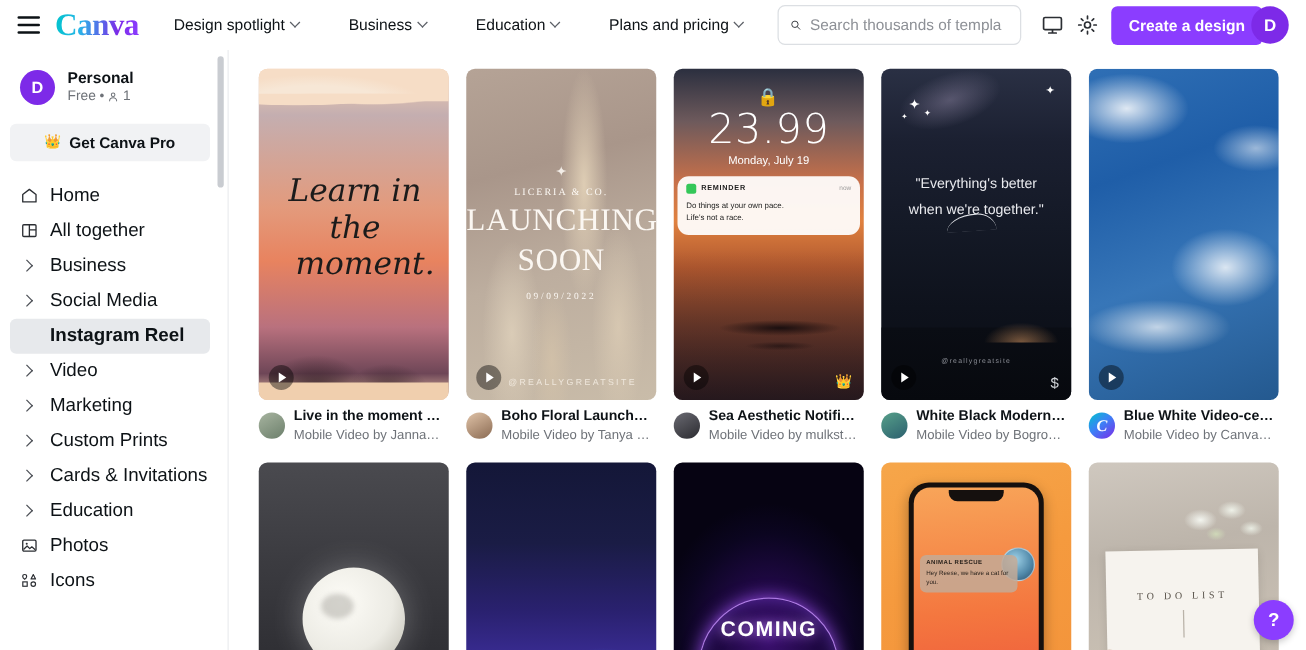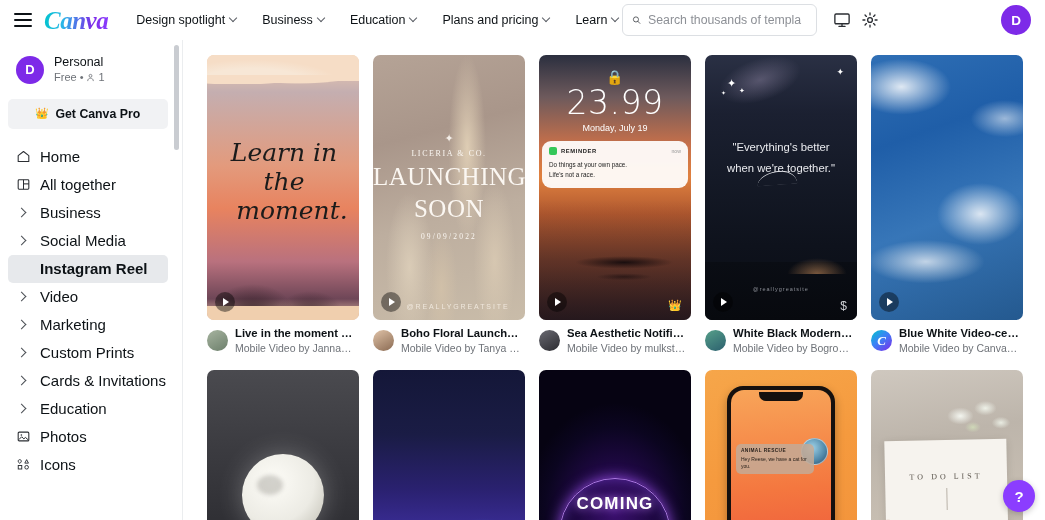--- a/index.html
+++ b/index.html
@@ -22,35 +22,34 @@
   .hamburger {
     width: 18px; height: 14px;
     margin-left: 14px; margin-right: 12px;
     display: flex; flex-direction: column; justify-content: space-between;
     cursor: pointer;
   }
   .hamburger span { display: block; height: 1.6px; background: #0d1216; border-radius: 1px; }
 
   .brand {
     font-family: "Liberation Serif", serif;
-    font-style: italic;
     font-weight: bold;
     font-size: 25px;
     letter-spacing: -0.5px;
     background: linear-gradient(95deg, #00c4cc 0%, #29b6e8 30%, #7d2ae8 75%, #8b3dff 100%);
     -webkit-background-clip: text;
     background-clip: text;
     color: transparent;
     -webkit-text-fill-color: transparent;
     margin-right: 18px;
     cursor: pointer;
     line-height: 1;
   }
 
-  .navitems { display: flex; align-items: center; gap: 4px; }
+  .navitems { display: flex; align-items: center; gap: 18px; }
   .navitem {
     font-size: 12.5px;
     color: #0d1216;
     padding: 7px 10px;
     border-radius: 4px;
     cursor: pointer;
     display: flex; align-items: center; gap: 5px;
     white-space: nowrap;
   }
   .chev { width: 8px; height: 8px; position: relative; top: -1px; }
@@ -131,21 +130,21 @@
     display: flex; align-items: center; gap: 10px;
     padding: 14px 12px 10px 16px;
     cursor: pointer;
   }
   .acct-av {
     width: 28px; height: 28px; border-radius: 50%;
     background: #7d2ae8; color: #fff;
     display: flex; align-items: center; justify-content: center;
     font-size: 13px; font-weight: bold; flex: none;
   }
-  .acct-name { font-size: 12.5px; font-weight: normal; color: #0d1216; line-height: 1.3; }
+  .acct-name { font-size: 12.5px; font-weight: bold; color: #0d1216; line-height: 1.3; }
   .acct-sub { font-size: 11px; color: #6e7278; display: flex; align-items: center; gap: 3px; line-height: 1.4; }
 
   .pro-row {
     margin: 3px 8px 8px 8px;
     height: 30px; border-radius: 5px;
     background: #f1f2f4;
     display: flex; align-items: center; justify-content: center;
     gap: 6px; cursor: pointer;
     font-size: 12.3px; font-weight: bold; color: #0d1216;
   }
@@ -480,20 +479,21 @@
     </svg>
   </div>
 
   <div class="icon-btn" style="position:absolute;left:856px;top:6px;">
     <svg width="18" height="18" viewBox="0 0 24 24" fill="none">
       <circle cx="12" cy="12" r="3.2" stroke="#2b2e33" stroke-width="1.8"></circle>
       <path d="M12 2.6v2.6M12 18.8v2.6M2.6 12h2.6M18.8 12h2.6M5.4 5.4l1.8 1.8M16.8 16.8l1.8 1.8M18.6 5.4l-1.8 1.8M7.2 16.8l-1.8 1.8" stroke="#2b2e33" stroke-width="1.8" stroke-linecap="round"></path>
     </svg>
   </div>
 
+  <button class="cta" style="position:absolute;left:889px;top:5px;">Create a design</button>
 
   <div class="avatar-top" style="position:absolute;left:1001px;top:5px;">D</div>
 </div>
 
 <div class="sidebar">
   <div class="sb-scroll">
 
     <div class="acct">
       <div class="acct-av">D</div>
       <div>

